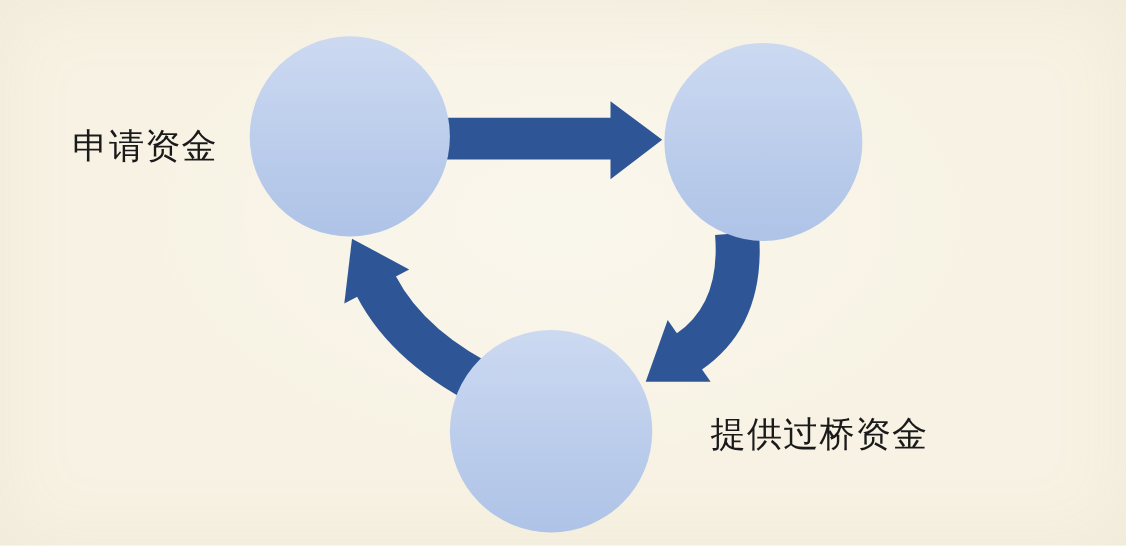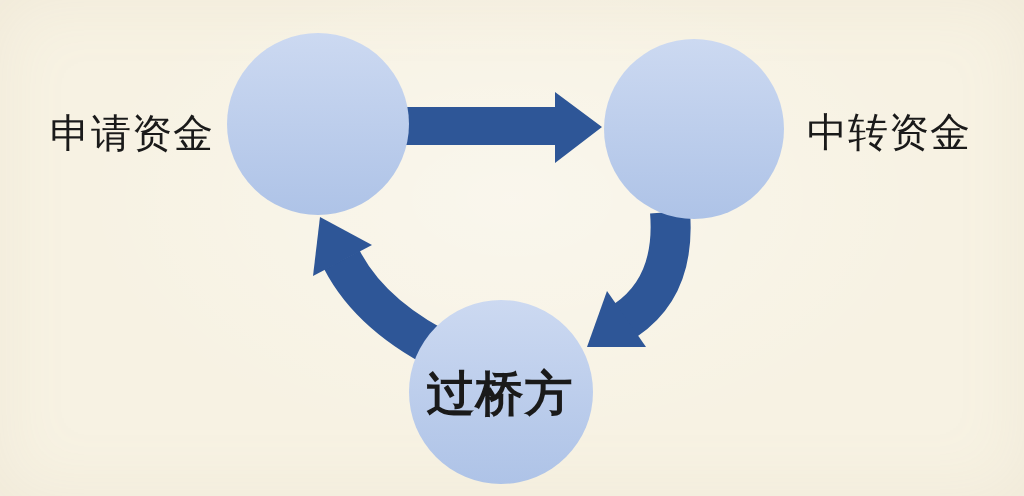--- a/index.html
+++ b/index.html
@@ -29,21 +29,21 @@
     color: #1a1a1a;
     line-height: 1;
     user-select: none;
   }
   .node-label {
     font-size: 48px;
     font-weight: 700;
     letter-spacing: 1px;
   }
   .caption-label {
-    font-size: 40px;
+    font-size: 32px;
     font-weight: 400;
     letter-spacing: 1px;
   }
 </style>
 </head>
 <body>
 
 <div class="stage">
 
   <svg class="diagram-svg" width="1024" height="496" viewBox="0 0 1024 496">
@@ -62,18 +62,17 @@
 
     <path d="M 452 356 Q 372 318 342 260" fill="none" stroke-width="40" stroke-linecap="butt" stroke="#2e5697"></path>
 
     <polygon points="372,245 313,276 320,217" fill="#2e5697"></polygon>
 
     <circle cx="318" cy="124" r="91" fill="url(#nodeGrad)"></circle>
     <circle cx="694" cy="129" r="90" fill="url(#nodeGrad)"></circle>
     <circle cx="501" cy="392" r="92" fill="url(#nodeGrad)"></circle>
   </svg>
 
-  <div class="label node-label" style="left:500px; top:394px;">过桥方</div>
 
   <div class="label caption-label" style="left:132px; top:133px;">申请资金</div>
-  <div class="label caption-label" style="left:889px; top:132px;">中转资金</div>
+  <div class="label caption-label" style="left:745px; top:394px;">提供过桥资金</div>
 
 </div>
 
 </body></html>

